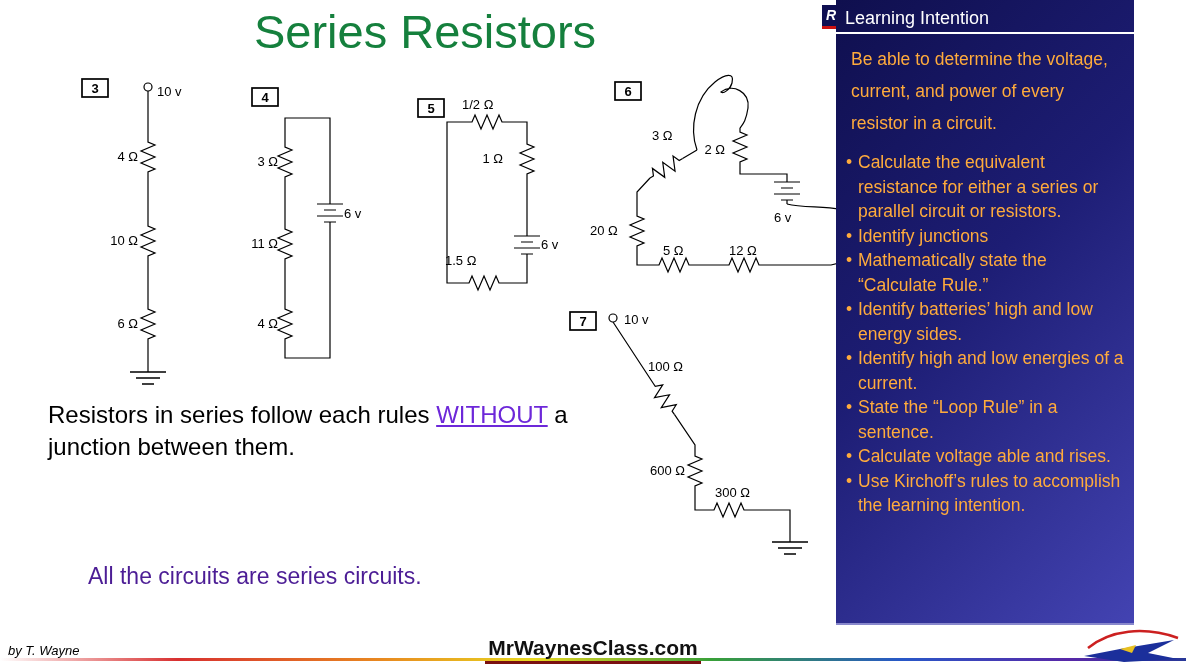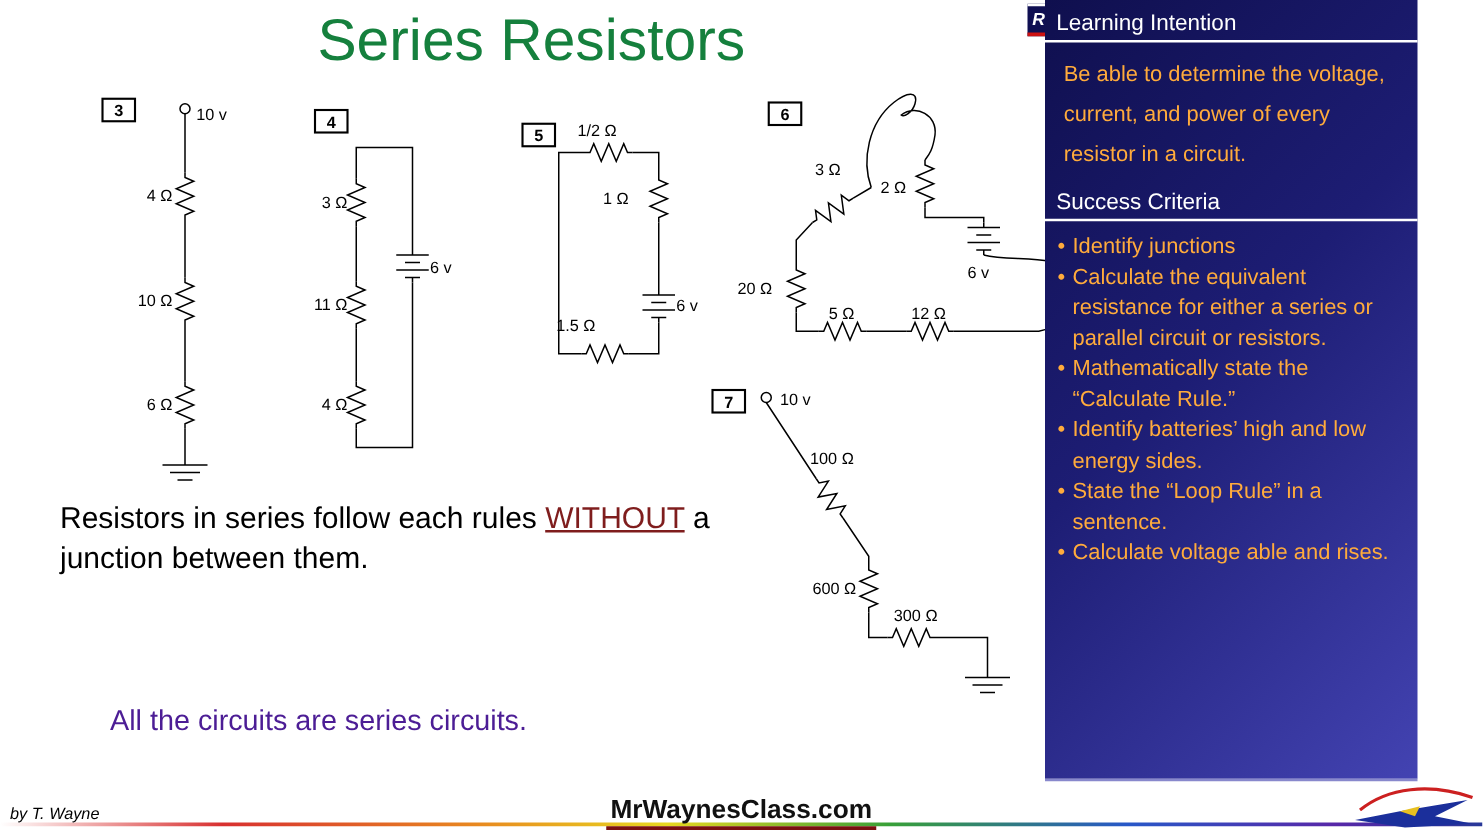--- a/index.html
+++ b/index.html
@@ -14,21 +14,21 @@
   .circ { position:absolute; overflow:visible; }
   .circ .w { fill:none; stroke:#000; stroke-width:1.2; }
   .circ .nb { fill:#fff; stroke:#000; stroke-width:1.7; }
   .circ .term { fill:#fff; stroke:#000; stroke-width:1.2; }
   .circ text { font-family:"Liberation Sans",sans-serif; font-size:13px; fill:#000; stroke:none; }
   .circ text.b { font-weight:bold; text-anchor:middle; }
 
   
   .note { position:absolute; left:48px; top:399px; width:600px; font-size:24px;
           line-height:32px; color:#000; }
-  .note .hl { color:#7f1d1d; text-decoration:underline; }
+  .note .hl { color:#6d28d9; text-decoration:underline; }
   .footnote { position:absolute; left:88px; top:563px; font-size:23px; color:#4c1d95; }
 
   
   .panel { position:absolute; left:836px; top:0; width:298px; height:625px; box-sizing:border-box;
            background:linear-gradient(135deg,#0f0f4e 0%,#1d1d74 45%,#4343b2 100%);
            color:#fff; border-bottom:2px solid #8888cc; }
   .panel .hdr { font-size:18px; padding:8px 0 3px 9px; border-bottom:2px solid #ffffff; }
   .panel .body { color:#ffab3c; font-size:17.5px; line-height:32px; padding:9px 10px 4px 15px; }
   .criteria { list-style:none; margin:4px 0 0 0; padding:3px 6px 0 10px;
               color:#ffab3c; font-size:17.5px; line-height:24.5px; }
@@ -155,28 +155,29 @@
     <span>junction between them.</span>
   </div>
 
   <div class="footnote">All the circuits are series circuits.</div>
 
   <div class="review">REVIEW</div>
 
   <div class="panel">
     <div class="hdr">Learning Intention</div>
     <div class="body">Be able to determine the voltage, current, and power of every resistor in a circuit.</div>
-    <div class="hdr">Success Criteria</div>
     <ul class="criteria">
+      <li>Calculate the equivalent resistance for either a series or parallel circuit or resistors.</li>
       <li>Identify junctions</li>
-      <li>Calculate the equivalent resistance for either a series or parallel circuit or resistors.</li>
       <li>Mathematically state the “Calculate Rule.”</li>
       <li>Identify batteries’ high and low energy sides.</li>
+      <li>Identify high and low energies of a current.</li>
       <li>State the “Loop Rule” in a sentence.</li>
       <li>Calculate voltage able and rises.</li>
+      <li>Use Kirchoff’s rules to accomplish the learning intention.</li>
     </ul>
   </div>
 
   <div class="rainbow"></div>
   <div class="author">by T. Wayne</div>
   <div class="sitewrap">
     <span class="site">MrWaynesClass.com</span>
   </div>
   <svg class="plane" width="100" height="40">
     <path d="M6,24 C28,6 62,2 96,14" fill="none" stroke="#cc2020" stroke-width="2.5"></path>

